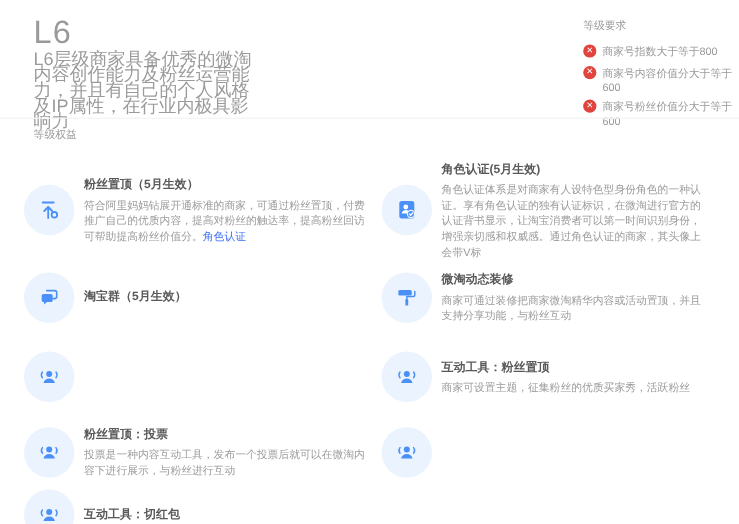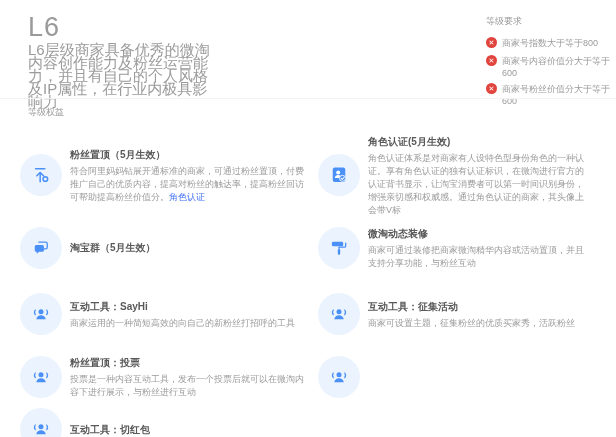--- a/index.html
+++ b/index.html
@@ -123,36 +123,32 @@
 
     <div class="cell">
       <div class="icon-circle">
         <svg width="20" height="20" viewBox="0 0 24 24">
           <circle cx="12" cy="9.2" r="3" fill="#4a90f7"></circle>
           <path d="M6.3 18.2c.6-3.1 2.9-4.6 5.7-4.6s5.1 1.5 5.7 4.6H6.3z" fill="#4a90f7"></path>
           <path d="M5.2 7.2c-1.3 1.7-1.3 4 0 5.7" stroke="#4a90f7" stroke-width="1.4" fill="none" stroke-linecap="round"></path>
           <path d="M18.8 7.2c1.3 1.7 1.3 4 0 5.7" stroke="#4a90f7" stroke-width="1.4" fill="none" stroke-linecap="round"></path>
         </svg>
       </div>
-      <div class="cell-body">
-        <div class="cell-title">互动工具：SayHi</div>
-        <p class="cell-desc"><span>商家运用的一种简短高效的向自己的新粉丝打招呼的工具</span></p>
-      </div>
     </div>
     <div class="cell">
       <div class="icon-circle">
         <svg width="20" height="20" viewBox="0 0 24 24">
           <circle cx="12" cy="9.2" r="3" fill="#4a90f7"></circle>
           <path d="M6.3 18.2c.6-3.1 2.9-4.6 5.7-4.6s5.1 1.5 5.7 4.6H6.3z" fill="#4a90f7"></path>
           <path d="M5.2 7.2c-1.3 1.7-1.3 4 0 5.7" stroke="#4a90f7" stroke-width="1.4" fill="none" stroke-linecap="round"></path>
           <path d="M18.8 7.2c1.3 1.7 1.3 4 0 5.7" stroke="#4a90f7" stroke-width="1.4" fill="none" stroke-linecap="round"></path>
         </svg>
       </div>
       <div class="cell-body">
-        <div class="cell-title">互动工具：征集活动</div>
+        <div class="cell-title">互动工具：粉丝置顶</div>
         <p class="cell-desc"><span>商家可设置主题，征集粉丝的优质买家秀，活跃粉丝</span></p>
       </div>
     </div>
 
     <div class="cell">
       <div class="icon-circle">
         <svg width="20" height="20" viewBox="0 0 24 24">
           <circle cx="12" cy="9.2" r="3" fill="#4a90f7"></circle>
           <path d="M6.3 18.2c.6-3.1 2.9-4.6 5.7-4.6s5.1 1.5 5.7 4.6H6.3z" fill="#4a90f7"></path>
           <path d="M5.2 7.2c-1.3 1.7-1.3 4 0 5.7" stroke="#4a90f7" stroke-width="1.4" fill="none" stroke-linecap="round"></path>

